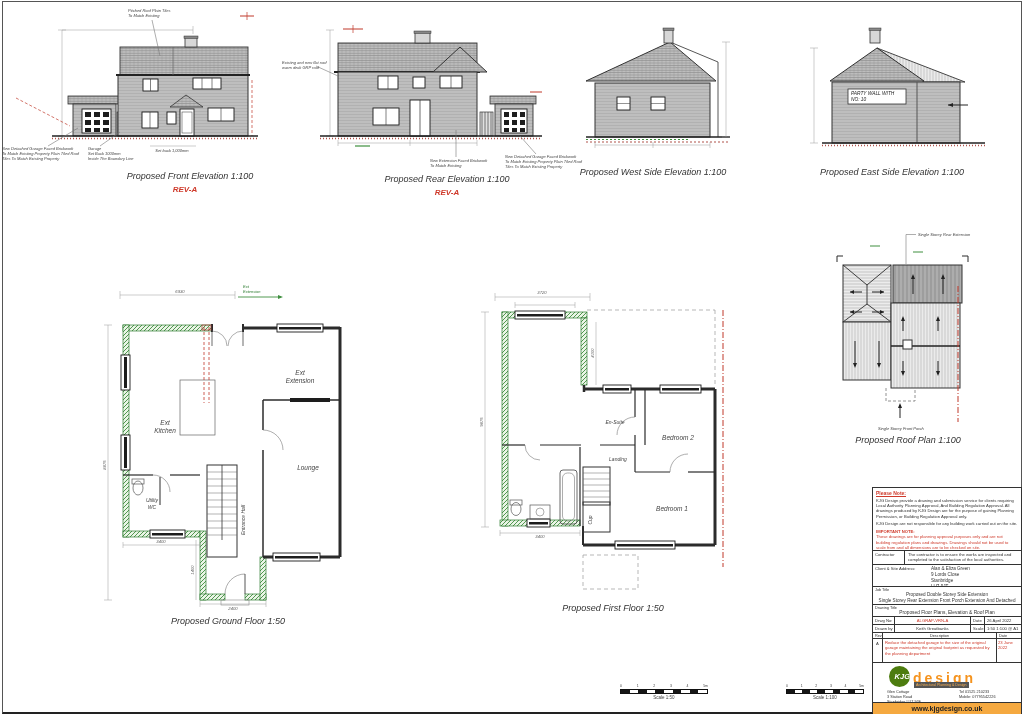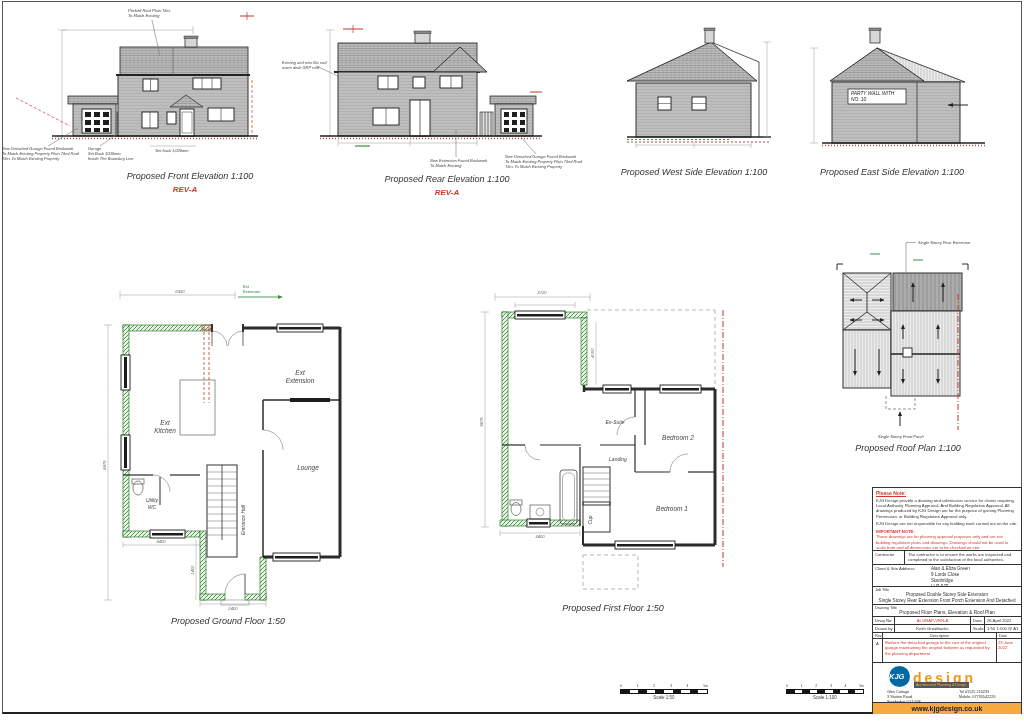--- a/index.html
+++ b/index.html
@@ -49,21 +49,21 @@
   .tb-r{height:8px;}
   .tb-r>div{border-right:1px solid #333;box-sizing:border-box;padding:1px 2px;white-space:nowrap;overflow:hidden;}
   .tb-r>div:last-child{border-right:none;}
   .c1{width:22px;} .c2{flex:1;text-align:center;} .c3{width:14px;} .c4{width:36px;}
   .tb-rh{height:6px;font-size:3.8px;}
   .tb-rev{height:24px;}
   .tb-rev .rv{width:10px;border-right:1px solid #333;text-align:center;padding-top:2px;box-sizing:border-box;}
   .tb-rev .ds{flex:1;border-right:1px solid #333;padding:1px 2px;box-sizing:border-box;}
   .tb-rev .dt{width:24px;padding:1px 1px;box-sizing:border-box;}
   .tb-logo{height:40px;}
-  .logo-circle{position:absolute;left:16px;top:3px;width:21px;height:21px;border-radius:50%;background:#0369a1;display:flex;align-items:center;justify-content:flex-start;}
+  .logo-circle{position:absolute;left:16px;top:3px;width:21px;height:21px;border-radius:50%;background:#4d7c0f;display:flex;align-items:center;justify-content:flex-end;}
   .logo-circle span{color:#fff;font-weight:bold;font-size:7.5px;font-style:italic;}
   .logo-design{position:absolute;left:40px;top:6px;font-size:14px;letter-spacing:3px;color:#f5931e;font-weight:bold;}
   .logo-tag{position:absolute;left:41px;top:19px;font-size:3.6px;color:#f5931e;background:#555;color:#f7b055;padding:.5px 2px;}
   .office{position:absolute;left:14px;top:27px;font-size:3.8px;}
   .contact{position:absolute;left:86px;top:27px;font-size:3.8px;}
   .tb-web{height:12px;background:#f5a940;display:flex;align-items:center;justify-content:center;font-size:7px;font-weight:bold;color:#222;}
   
   .scalebar{position:absolute;font-size:3.5px;color:#444;}
   .sb-ticks{display:flex;justify-content:space-between;margin-bottom:.5px;}
   .sb-bar{display:flex;height:3px;border:.6px solid #111;background:#fff;}
@@ -238,21 +238,21 @@
   <text x="150" y="162" class="t-ann">New Extension Faced Brickwork</text>
   <text x="150" y="167" class="t-ann">To Match Existing</text>
   <text x="225" y="158" class="t-ann">New Detached Garage Faced Brickwork</text>
   <text x="225" y="163" class="t-ann">To Match Existing Property Plain Tiled Roof</text>
   <text x="225" y="168" class="t-ann">Tiles To Match Existing Property</text>
   <text x="167" y="182" class="t-cap" text-anchor="middle">Proposed Rear Elevation 1:100</text>
   <text x="167" y="195" class="t-rev" text-anchor="middle">REV-A</text>
 </svg>
 </div>
 
-<div class="fig" style="left:609px;top:5px;width:180px;height:185px">
+<div class="fig" style="left:568px;top:5px;width:180px;height:185px">
 <svg width="180" height="185" viewBox="0 0 180 185">
   <polygon points="18,76 102,37 148,76" fill="url(#tile)" stroke="#333" stroke-width="1"></polygon>
   <line x1="102" y1="37" x2="150" y2="57" class="w" stroke-width=".8"></line>
   <line x1="150" y1="57" x2="150" y2="132" class="w" stroke-width=".8"></line>
   <rect x="96" y="24" width="9" height="14" fill="#d7d7d7" stroke="#333" stroke-width=".8"></rect>
       <rect x="95" y="23" width="11" height="2.5" fill="#888" stroke="#333" stroke-width=".5"></rect>
   <rect x="27" y="78" width="115" height="54" fill="url(#brick)" stroke="#333" stroke-width="1"></rect>
   <rect x="49" y="92" width="13" height="13" class="win"></rect>
       <line x1="49" y1="98.5" x2="62" y2="98.5" class="w" stroke-width=".5"></line>
   <rect x="83" y="92" width="14" height="13" class="win"></rect>
@@ -286,21 +286,21 @@
       <polygon points="148,100 153,98 153,102" fill="#222"></polygon>
   <line x1="22" y1="138" x2="185" y2="138" stroke="#222" stroke-width="1.3"></line>
   <line x1="22" y1="140.5" x2="185" y2="140.5" stroke="#b0524a" stroke-width="1.6" stroke-dasharray="1,2"></line>
   <line x1="14" y1="43" x2="14" y2="138" class="dim"></line>
       <line x1="10" y1="43" x2="18" y2="43" class="dim"></line>
       <line x1="10" y1="138" x2="18" y2="138" class="dim"></line>
   <text x="92" y="170" class="t-cap" text-anchor="middle">Proposed East Side Elevation 1:100</text>
 </svg>
 </div>
 
-<div class="fig" style="left:818px;top:234px;width:200px;height:235px">
+<div class="fig" style="left:818px;top:226px;width:200px;height:235px">
 <svg width="200" height="235" viewBox="0 0 200 235">
   <path d="M98,8.5 H88 V38" class="thin"></path>
   <line x1="52" y1="20" x2="62" y2="20" class="greenl" stroke-width="1"></line>
   <line x1="95" y1="26" x2="105" y2="26" class="greenl" stroke-width="1"></line>
   <path d="M19,36 V30 H25 M144,30 H150 V36" class="w" stroke-width="1"></path>
 
   <rect x="25" y="39" width="48" height="57" fill="url(#hatchH)" stroke="#333" stroke-width="1"></rect>
   <path d="M25,39 L49,59 M73,39 L49,59 M49,59 V78 M25,96 L49,78 M73,96 L49,78" class="w" stroke-width=".9"></path>
   <g stroke="#222" stroke-width="1">
     <line x1="44" y1="66" x2="32" y2="66"></line>

